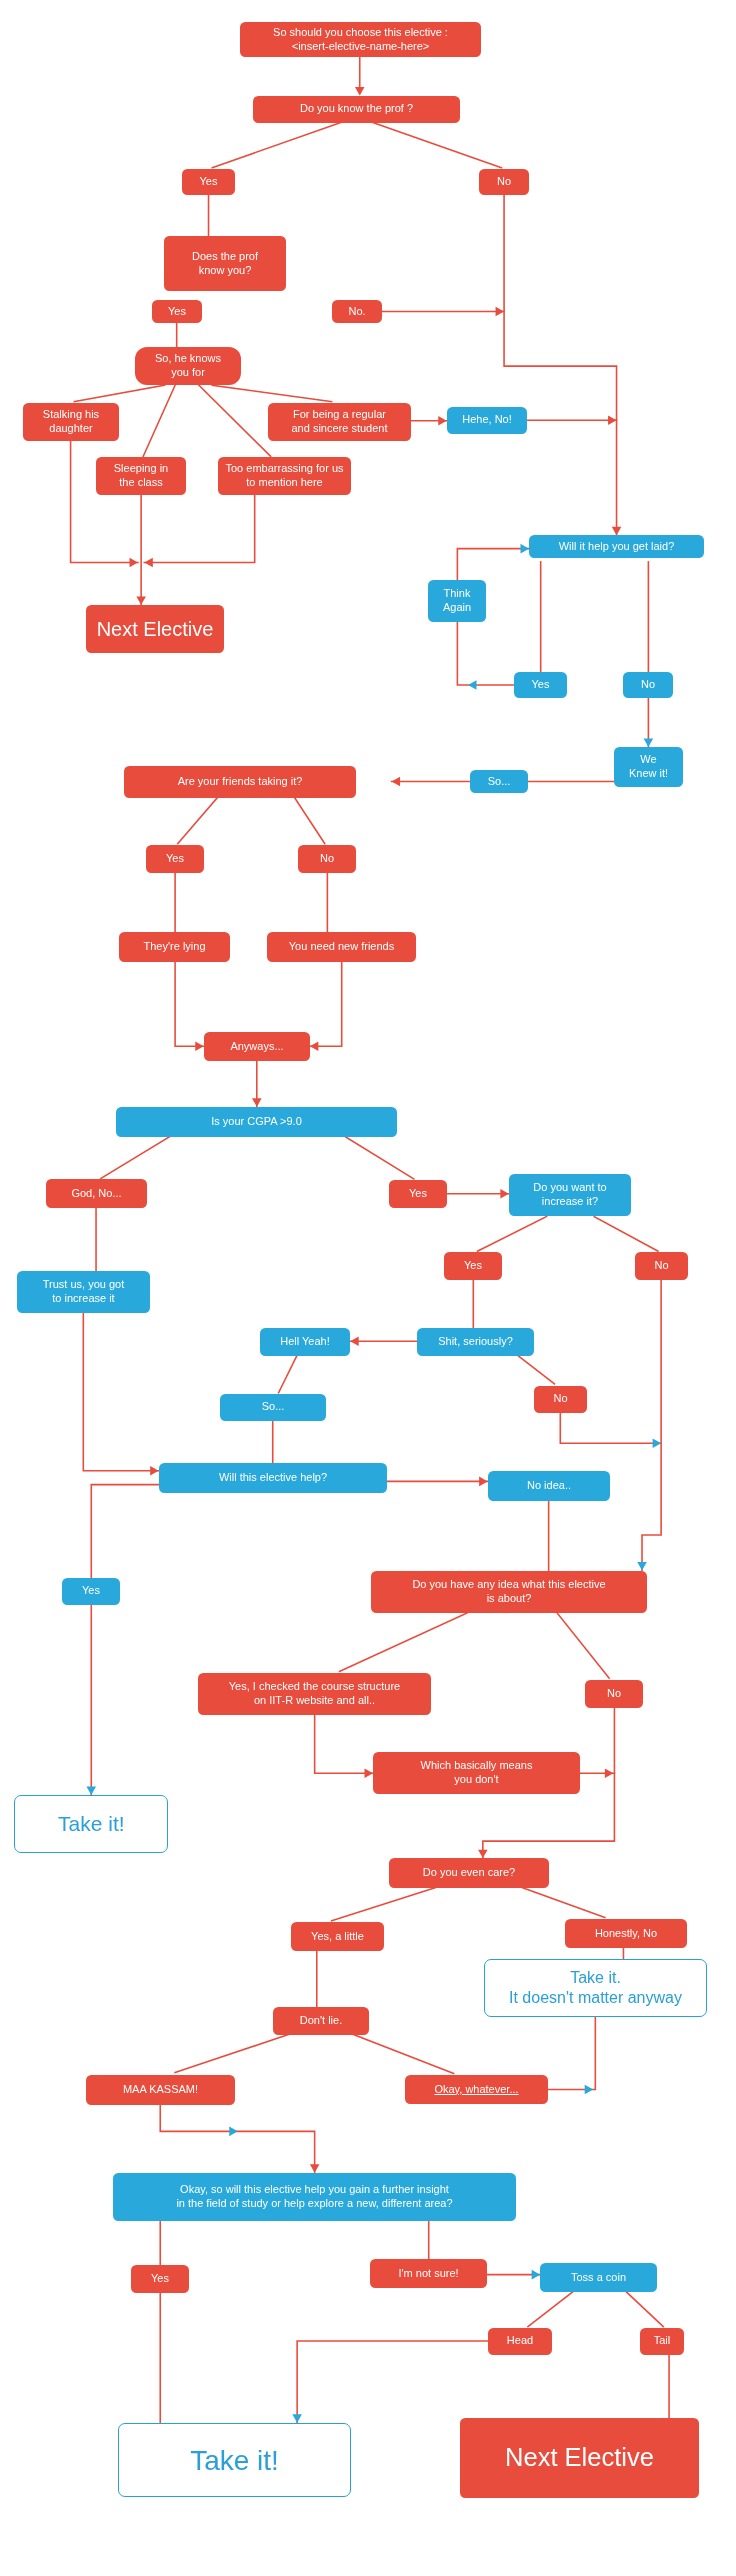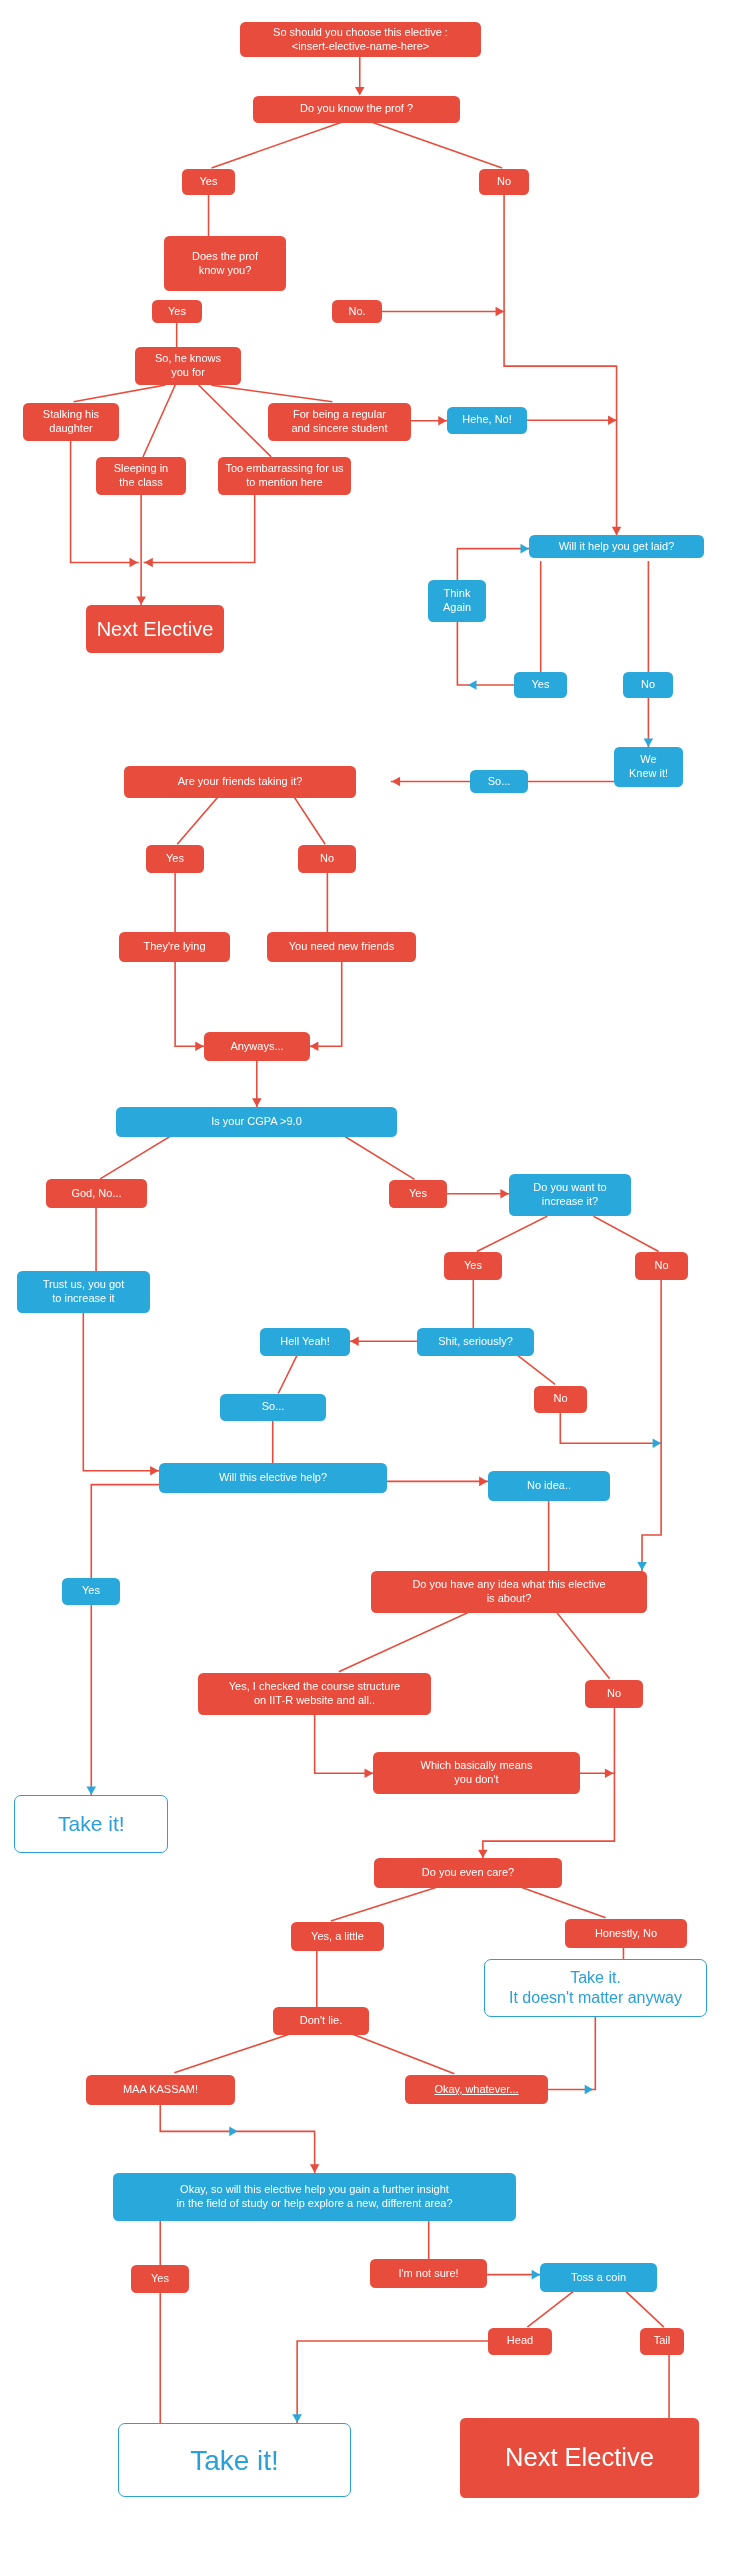--- a/index.html
+++ b/index.html
@@ -143,21 +143,21 @@
 
   <div class="node red" style="left:240px;top:22px;width:241px;height:35px;">So should you choose this elective :
 &lt;insert-elective-name-here&gt;</div>
   <div class="node red" style="left:253px;top:96px;width:207px;height:26.5px;">Do you know the prof ?</div>
   <div class="node red" style="left:182px;top:169px;width:53px;height:25.5px;">Yes</div>
   <div class="node red" style="left:479px;top:169px;width:50px;height:25.5px;">No</div>
   <div class="node red" style="left:148px;top:236px;width:122px;height:55px;margin-left:16px;">Does the prof
 know you?</div>
   <div class="node red" style="left:152px;top:300px;width:50px;height:23px;">Yes</div>
   <div class="node red" style="left:332px;top:300px;width:50px;height:23px;">No.</div>
-  <div class="node red" style="left:135px;top:347px;width:106px;height:38px;">So, he knows
+  <div class="node red" style="left:135px;top:347px;width:106px;height:38px;border-radius:12px;">So, he knows
 you for</div>
   <div class="node red" style="left:23px;top:403px;width:96px;height:38px;">Stalking his
 daughter</div>
   <div class="node red" style="left:268px;top:403px;width:143px;height:38px;">For being a regular
 and sincere student</div>
   <div class="node red" style="left:96px;top:457px;width:90px;height:38px;">Sleeping in
 the class</div>
   <div class="node red" style="left:218px;top:457px;width:133px;height:38px;">Too embarrassing for us
 to mention here</div>
   <div class="node blue" style="left:447px;top:407px;width:80px;height:26.5px;">Hehe, No!</div>
@@ -193,21 +193,21 @@
   <div class="node blue" style="left:488px;top:1471px;width:122px;height:30px;">No idea..</div>
   <div class="node blue" style="left:62px;top:1578px;width:58px;height:26.5px;">Yes</div>
   <div class="node red" style="left:371px;top:1571px;width:276px;height:42px;">Do you have any idea what this elective
 is about?</div>
   <div class="node red" style="left:198px;top:1673px;width:233px;height:42px;">Yes, I checked the course structure
 on IIT-R website and all..</div>
   <div class="node red" style="left:585px;top:1680px;width:58px;height:28px;">No</div>
   <div class="node red" style="left:373px;top:1752px;width:207px;height:42px;">Which basically means
 you don't</div>
   <div class="node outline" style="left:14.3px;top:1795px;width:154px;height:58px;font-size:21px;">Take it!</div>
-  <div class="node red" style="left:374px;top:1858px;width:188px;height:30px;">Do you even care?</div>
+  <div class="node red" style="left:389px;top:1858px;width:160px;height:30px;">Do you even care?</div>
   <div class="node red" style="left:256px;top:1922px;width:93px;height:29px;margin-left:35px;">Yes, a little</div>
   <div class="node red" style="left:565px;top:1919px;width:122px;height:29px;">Honestly, No</div>
   <div class="node red" style="left:273px;top:2007px;width:96px;height:28px;">Don't lie.</div>
   <div class="node outline" style="left:484px;top:1959px;width:223px;height:58px;font-size:16px;">Take it.
 It doesn't matter anyway</div>
   <div class="node red" style="left:86px;top:2075px;width:149px;height:30px;">MAA KASSAM!</div>
   <div class="node red" style="left:405px;top:2075px;width:143px;height:29px;text-decoration:underline;">Okay, whatever...</div>
   <div class="node blue" style="left:113px;top:2173px;width:403px;height:48px;">Okay, so will this elective help you gain a further insight
 in the field of study or help explore a new,  different area?</div>
   <div class="node red" style="left:131px;top:2265px;width:58px;height:28px;">Yes</div>

